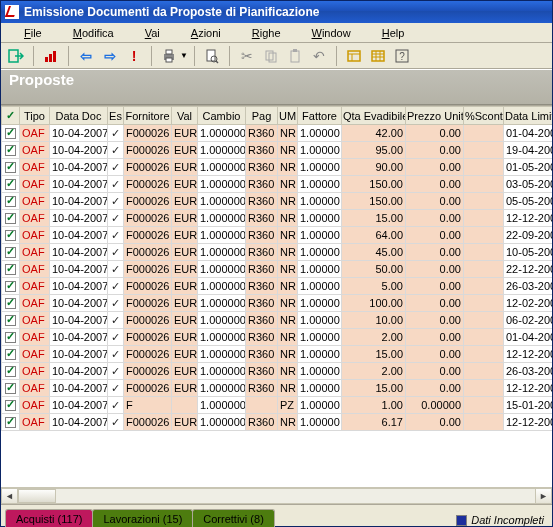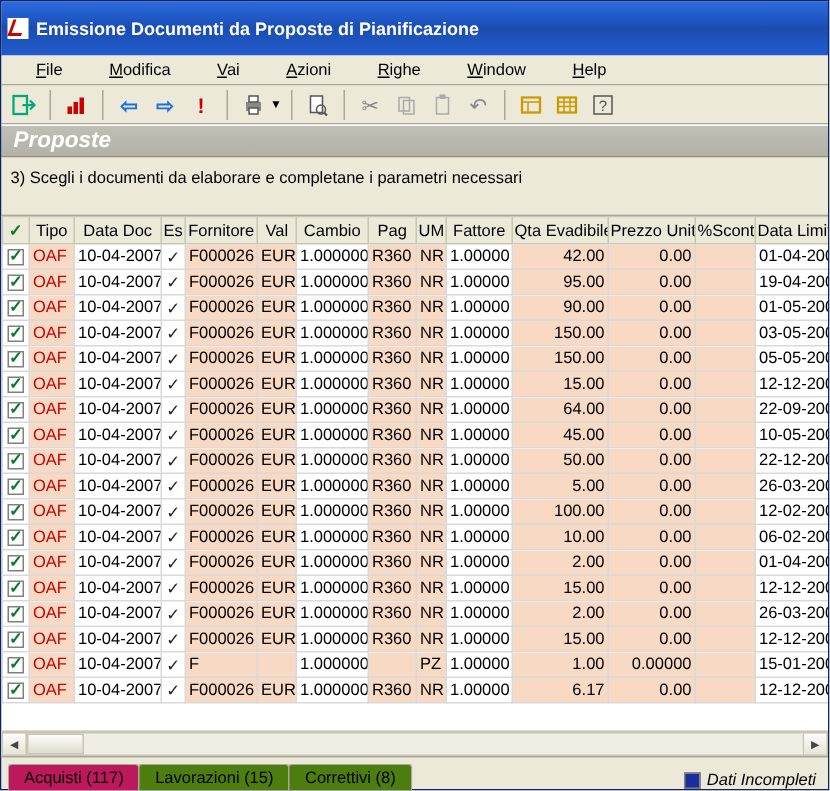--- a/index.html
+++ b/index.html
@@ -7,21 +7,21 @@
     margin: 0;
     font-family: Tahoma, Arial, sans-serif;
     font-size: 11px;
     background: #ece9d8;
     color: #000;
     -webkit-user-select: none;
     user-select: none;
   }
   .window { width: 553px; height: 527px; display: flex; flex-direction: column; border: 1px solid #0a2465; }
   .titlebar {
-    height: 36px;
+    height: 22px;
     background: linear-gradient(to bottom, #2a6bdf, #1c4fb8 45%, #1b4cad 46%, #215bce);
     color: #fff;
     display: flex;
     align-items: center;
     padding: 0 4px;
     font-weight: bold;
     font-size: 12px;
     gap: 5px;
   }
   .app-icon {
@@ -65,24 +65,23 @@
     display: flex; align-items: center; justify-content: center;
     font-size: 14px;
     cursor: pointer;
     color: #1a3a8a;
   }
   .tb-btn.red { color: #c00; font-weight: bold; }
   .tb-btn.green { color: #087a2a; }
   .tb-btn svg { width: 16px; height: 16px; }
   .caret { font-size: 8px; margin-left: -2px; color:#000;}
   .section-hdr {
-    height: 22px;
+    height: 36px;
     background: linear-gradient(to bottom, #c0bfb6, #b4b2a6);
     color: #fff;
-    font-style: italic;
     font-weight: bold;
     font-size: 15px;
     padding: 1px 8px;
     border-top: 1px solid #fff;
     border-bottom: 1px solid #8f8d80;
   }
   .instruction {
     padding: 8px 6px 18px 6px;
     font-size: 11px;
     color: #000;
@@ -302,21 +301,20 @@
           <rect x="2" y="2" width="12" height="12" fill="none" stroke="#555"></rect>
           <text x="8" y="12" text-anchor="middle" font-size="10" fill="#555">?</text>
         </svg>
     </div>
   </div>
 
   <div class="section-hdr">
     <span>Proposte</span>
   </div>
 
-  <div class="instruction">3) Scegli i documenti da elaborare e completane i parametri necessari</div>
 
   <div class="grid-wrap">
     <div class="grid-scroll">
       <table class="grid">
         <colgroup>
           <col style="width:18px">
             <col style="width:30px">
             <col style="width:58px">
           <col style="width:16px">
             <col style="width:48px">

